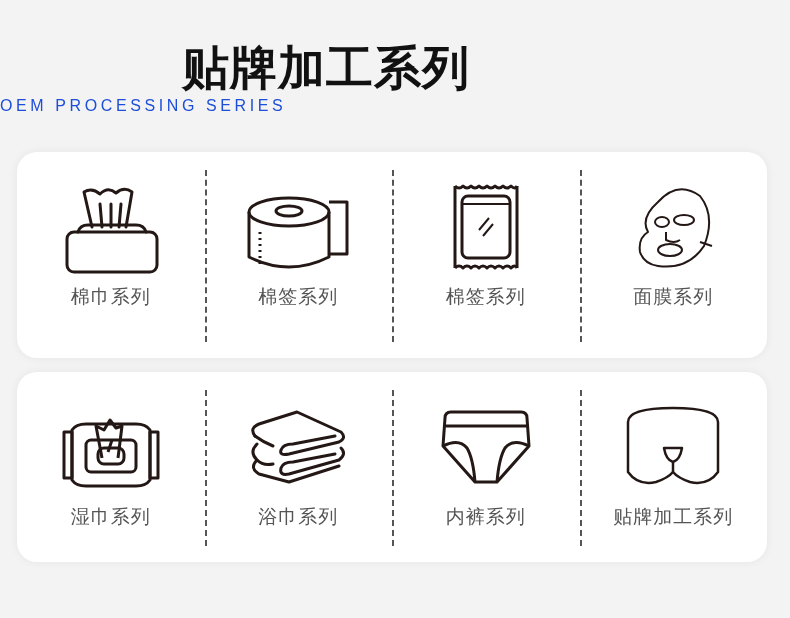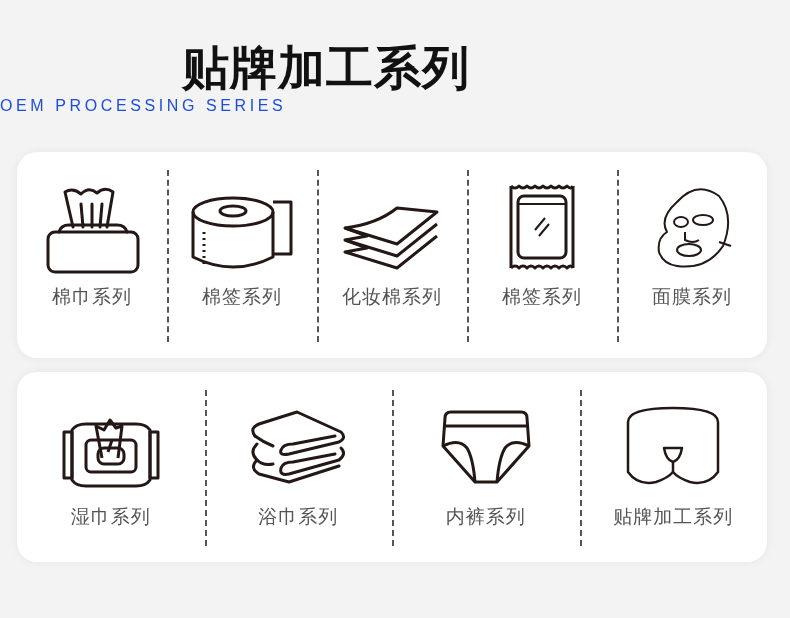--- a/index.html
+++ b/index.html
@@ -37,30 +37,20 @@
     <div class="icon">
       <svg viewBox="0 0 110 92" fill="none" stroke="#231815" stroke-width="3" stroke-linejoin="round">
         <ellipse cx="46" cy="30" rx="40" ry="14"></ellipse>
         <ellipse cx="46" cy="29" rx="13" ry="5"></ellipse>
         <path d="M6 30 L6 75 Q46 95 86 75 L86 30"></path>
         <path d="M86 20 L104 20 L104 72 L86 72"></path>
         <path d="M17 50 L17 82" stroke-dasharray="2 4"></path>
       </svg>
     </div>
     <div class="label">棉签系列</div>
-  </div>
-  <div class="cell">
-    <div class="icon">
-      <svg viewBox="0 0 110 92" fill="none" stroke="#231815" stroke-width="3" stroke-linejoin="round">
-        <path d="M8 46 Q40 42 60 26 L100 30 L60 62 Z"></path>
-        <path d="M8 46 L30 54 L8 58 L60 74 L100 42"></path>
-        <path d="M8 58 L30 66 L8 70 L60 86 L100 54"></path>
-      </svg>
-    </div>
-    <div class="label">化妆棉系列</div>
   </div>
   <div class="cell">
     <div class="icon">
       <svg viewBox="0 0 110 92" fill="none" stroke="#231815" stroke-width="3" stroke-linejoin="round">
         <path d="M24 4 L24 86 M86 4 L86 86"></path>
         <path d="M24 4 Q28 8 32 4 Q36 8 40 4 Q44 8 48 4 Q52 8 56 4 Q60 8 64 4 Q68 8 72 4 Q76 8 80 4 Q84 8 86 4"></path>
         <path d="M24 86 Q28 82 32 86 Q36 82 40 86 Q44 82 48 86 Q52 82 56 86 Q60 82 64 86 Q68 82 72 86 Q76 82 80 86 Q84 82 86 86"></path>
         <rect x="31" y="14" width="48" height="62" rx="6"></rect>
         <path d="M31 22 L79 22" stroke-width="2"></path>
         <path d="M48 48 L58 36 M52 54 L62 42" stroke-width="2"></path>

